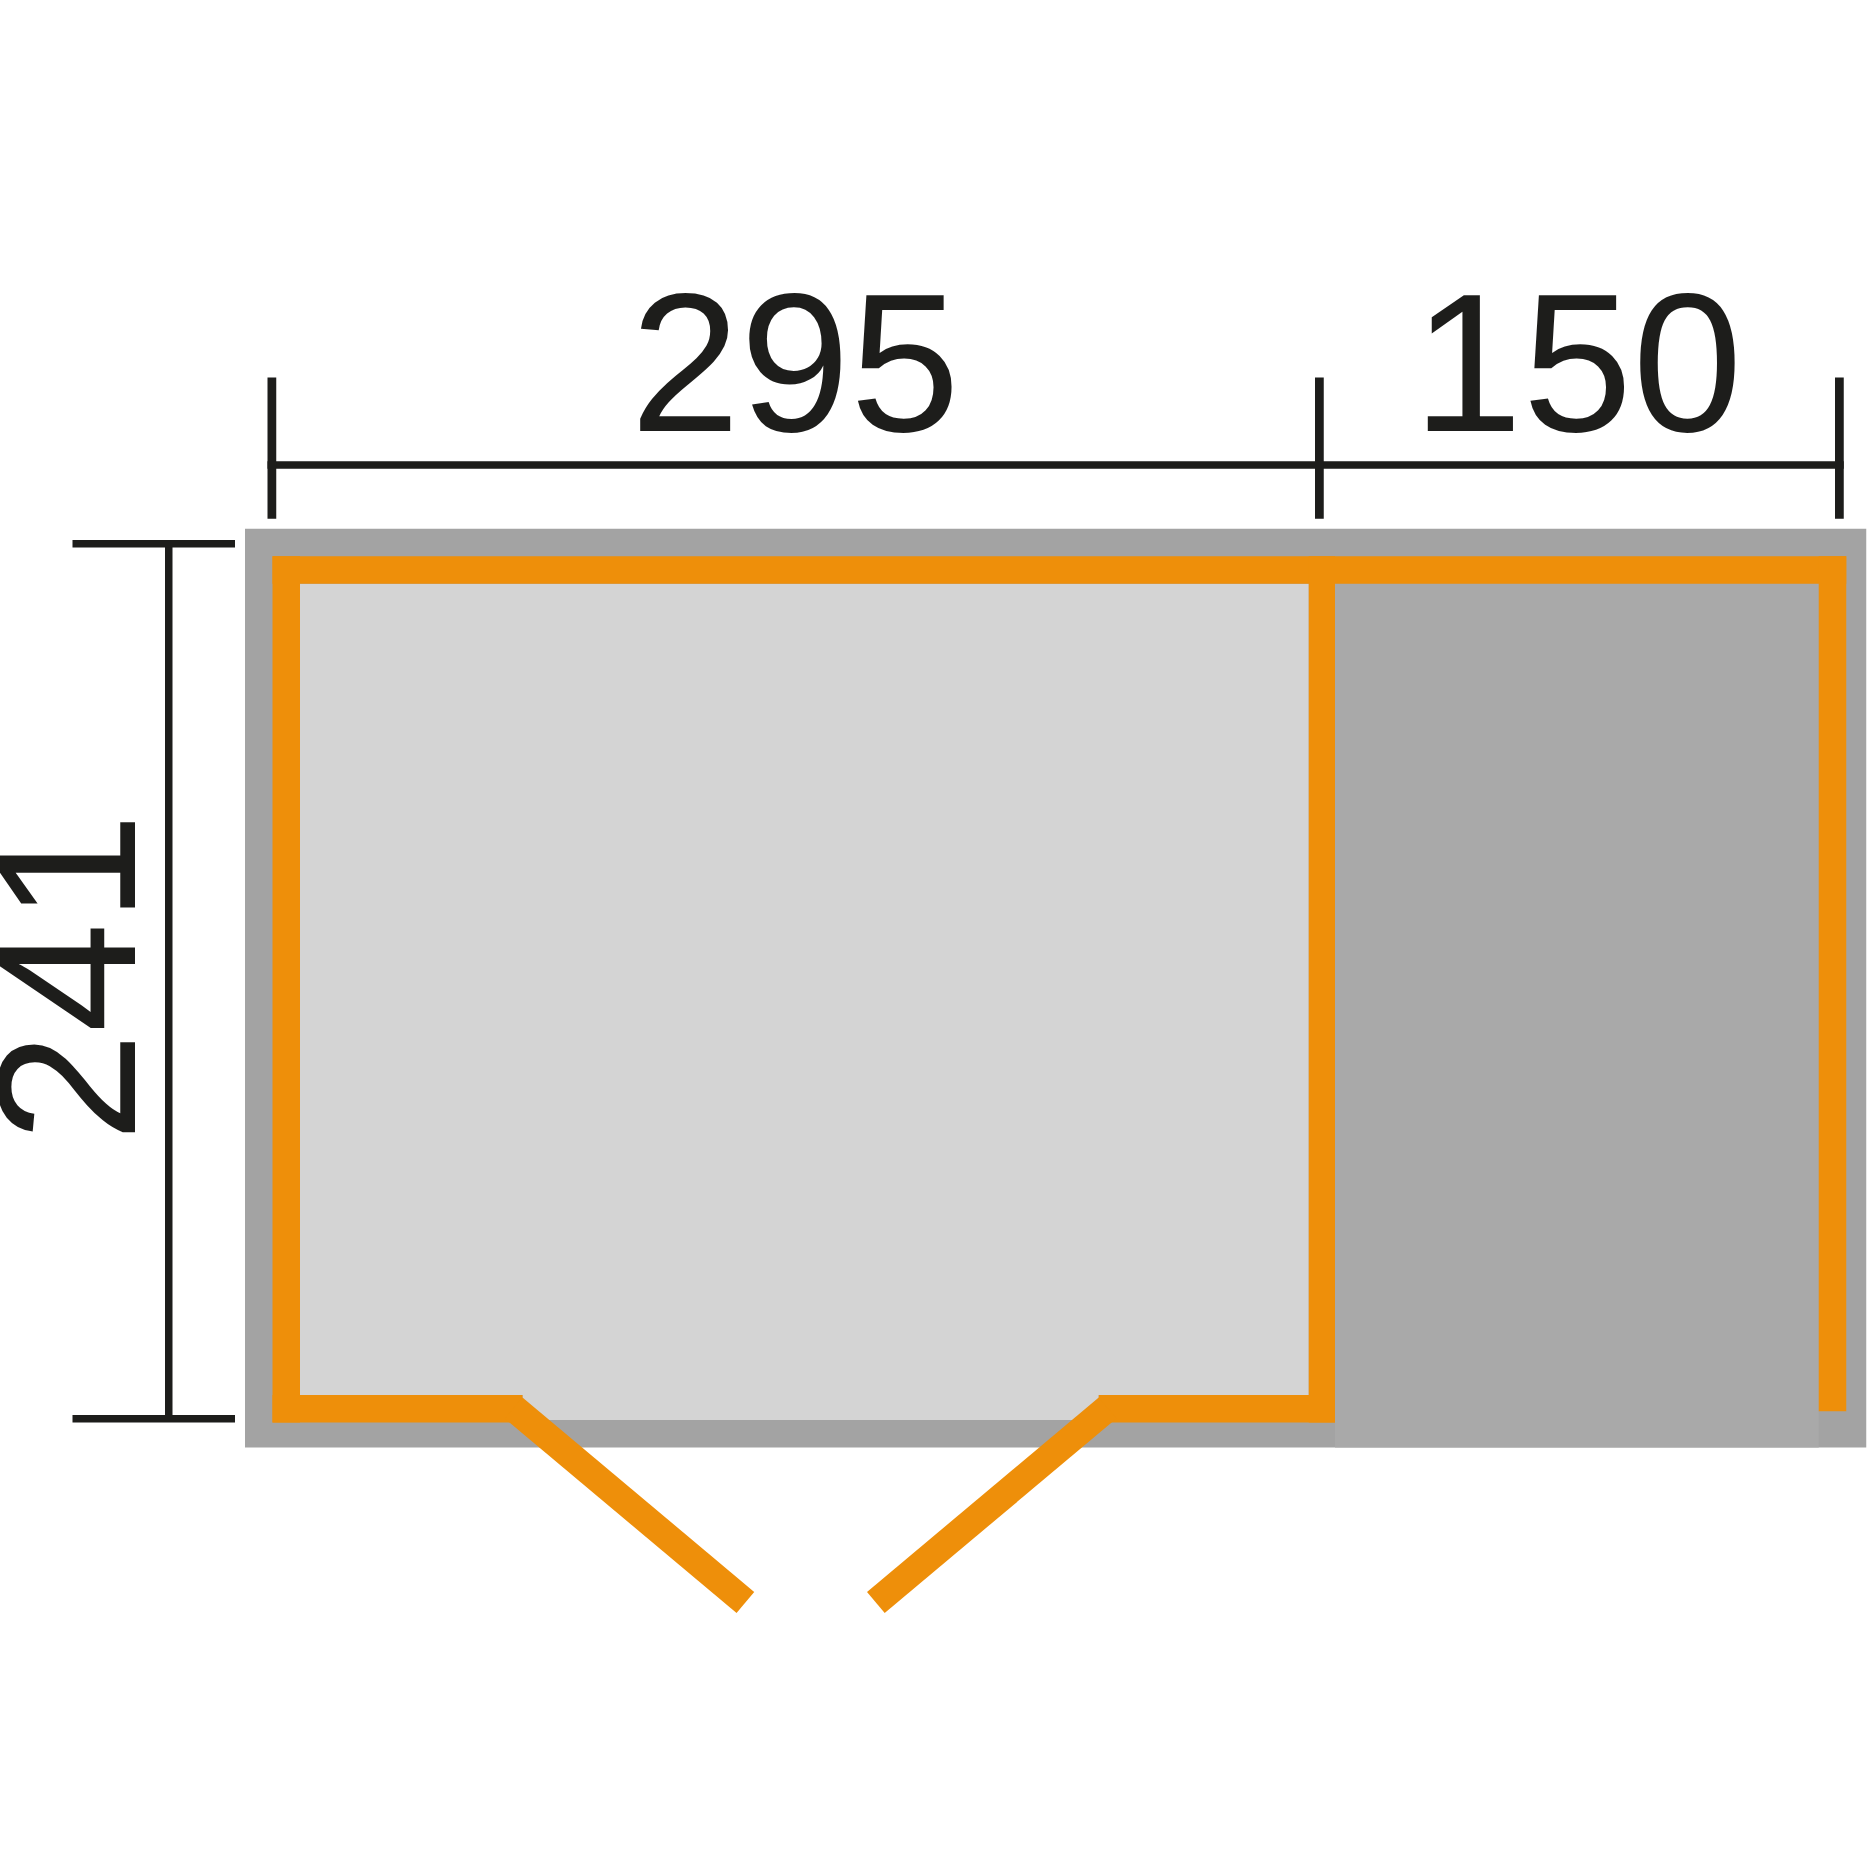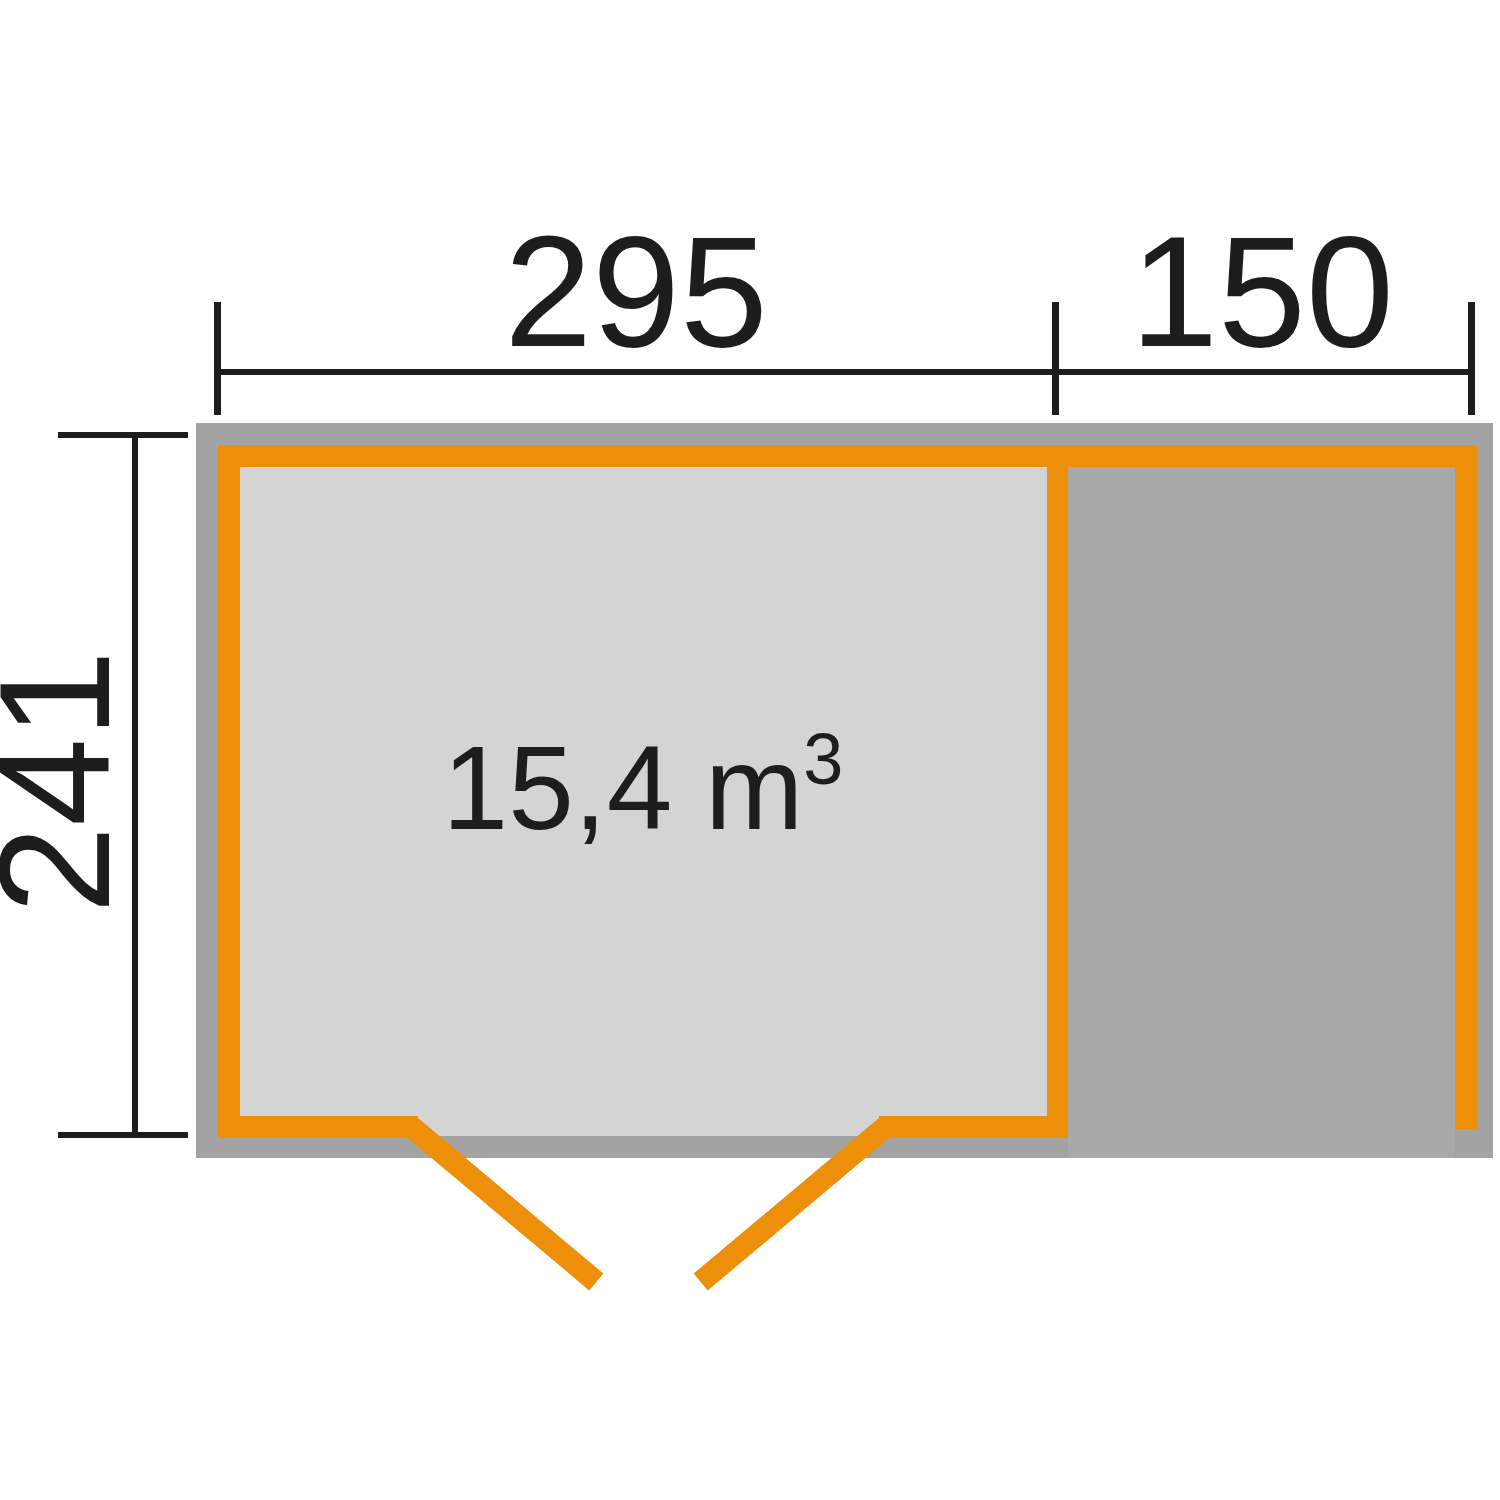--- a/index.html
+++ b/index.html
@@ -77,23 +77,20 @@
   <div class="abs orange" style="left:218px; top:445px; width:1259px; height:22px;"></div>
   <div class="abs orange" style="left:218px; top:445px; width:22px; height:693px;"></div>
   <div class="abs orange" style="left:1047px; top:445px; width:21px; height:693px;"></div>
   <div class="abs orange" style="left:218px; top:1116px; width:200px; height:22px;"></div>
   <div class="abs orange" style="left:879px; top:1116px; width:189px; height:22px;"></div>
   <div class="abs orange" style="left:1455px; top:445px; width:22px; height:684px;"></div>
 
   <div class="door left"></div>
   <div class="door right"></div>
 
-  <div class="volume-label">
-    <span>15,4 m</span><span class="sup">3</span>
-  </div>
 
   <div class="abs dim" style="left:214px; top:369px; width:1261px; height:6px;"></div>
   <div class="abs dim" style="left:214px; top:302px; width:7px; height:113px;"></div>
   <div class="abs dim" style="left:1052px; top:302px; width:7px; height:113px;"></div>
   <div class="abs dim" style="left:1468px; top:302px; width:7px; height:113px;"></div>
   <div class="dim-label" style="left:336px; top:212px; width:600px;text-align:center;">295</div>
   <div class="dim-label" style="left:962px; top:212px; width:600px;">150</div>
 
   <div class="abs dim" style="left:132px; top:435px; width:6px; height:700px;"></div>
   <div class="abs dim" style="left:58px; top:432px; width:130px; height:6px;"></div>

